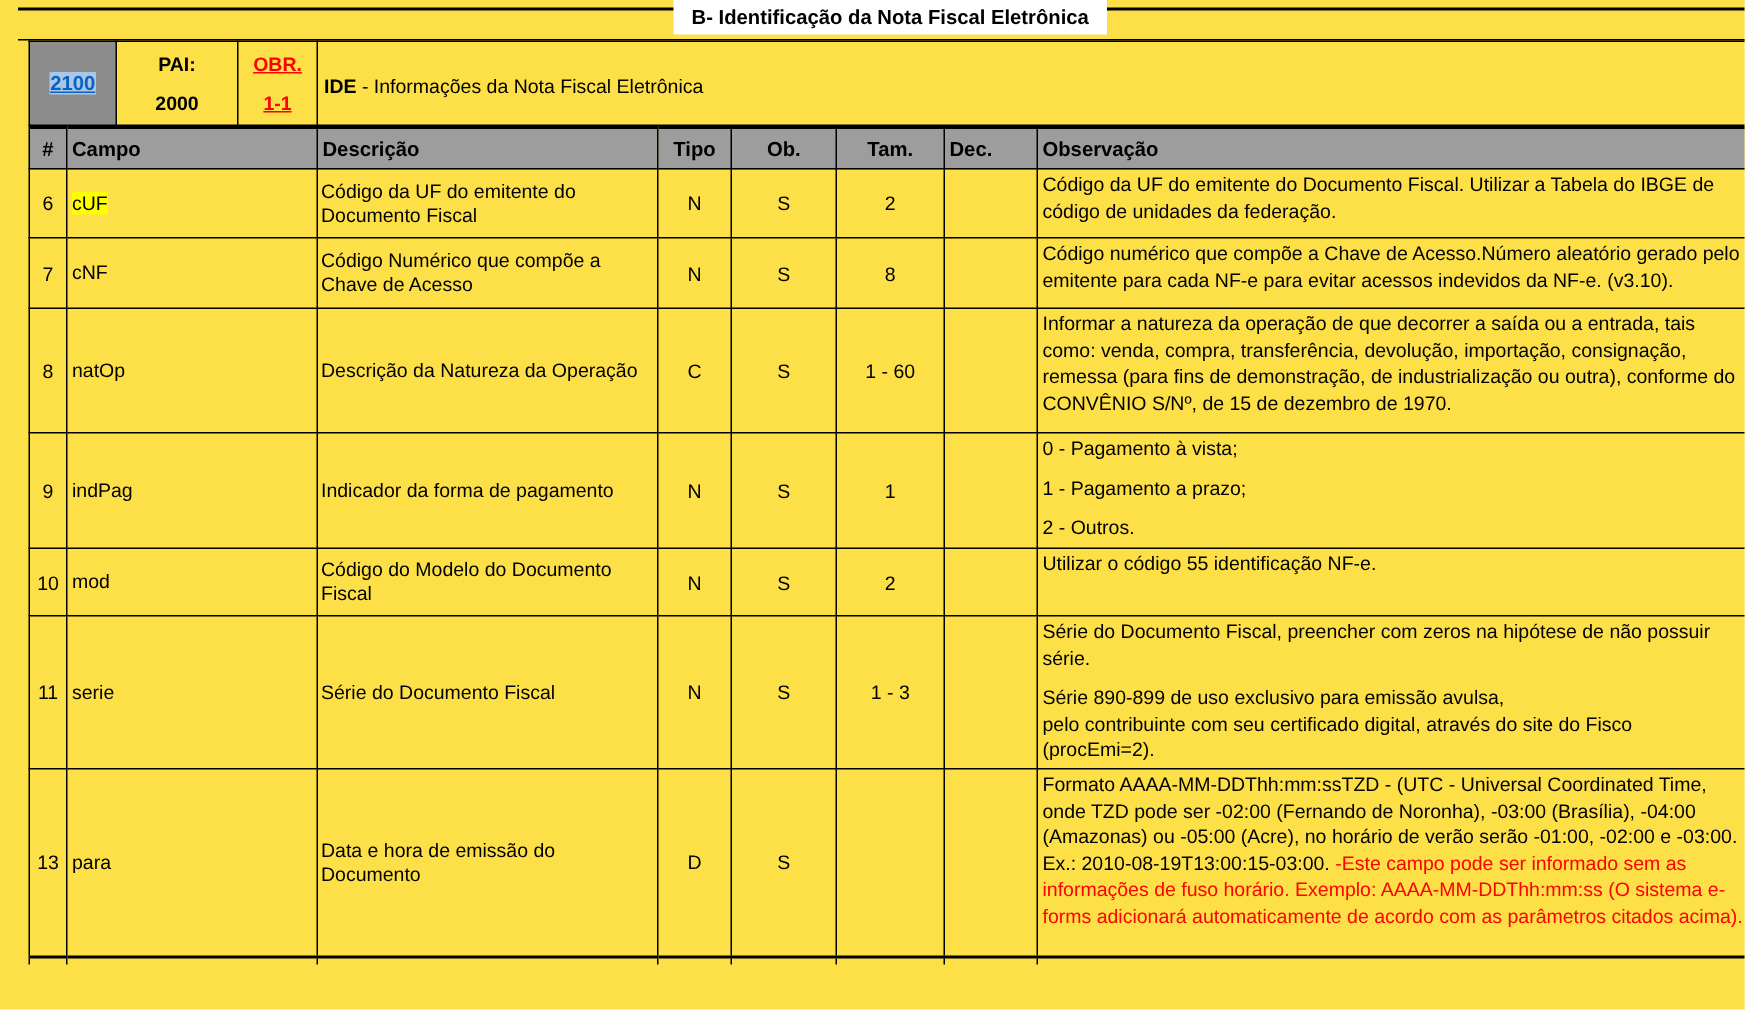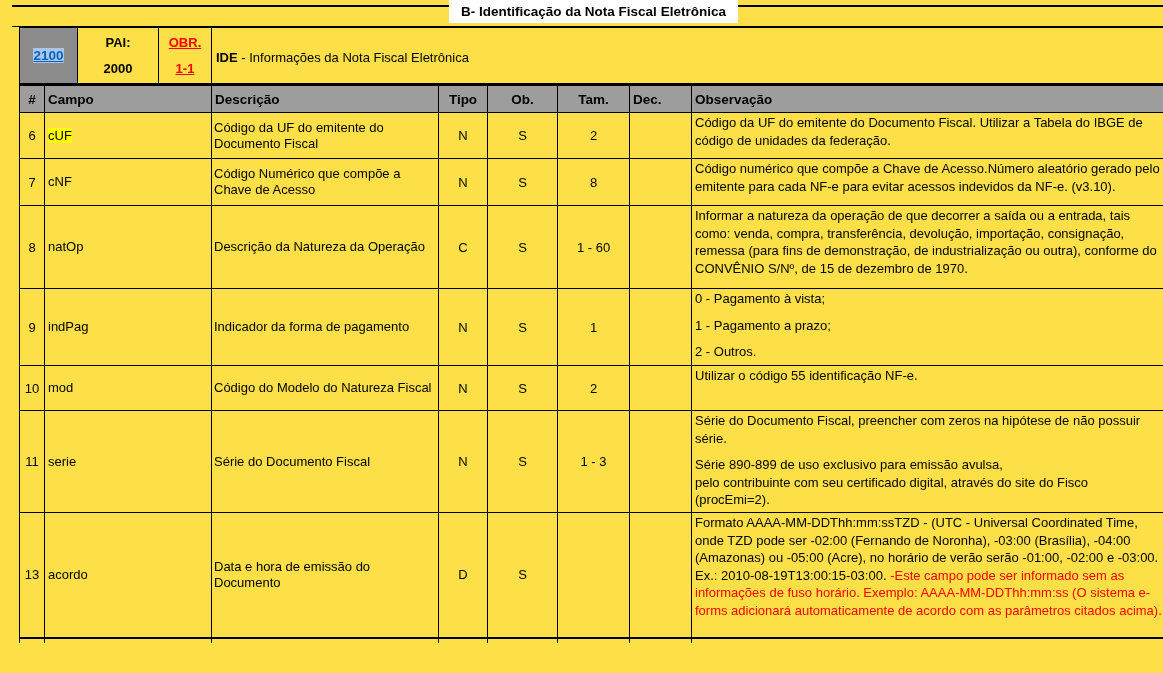--- a/index.html
+++ b/index.html
@@ -148,21 +148,21 @@
           <td class="c-dec"></td>
           <td class="c-obs">
             <p><span>0 - Pagamento à vista;</span></p>
             <p class="mt"><span>1 - Pagamento a prazo;</span></p>
             <p class="mt"><span>2 - Outros.</span></p>
           </td>
         </tr>
         <tr style="height: 45px;">
           <td class="c-num">10</td>
           <td class="c-campo"><span>mod</span></td>
-          <td class="c-desc">Código do Modelo do Natureza Fiscal</td>
+          <td class="c-desc">Código do Modelo do Documento Fiscal</td>
           <td class="c-tipo">N</td>
           <td class="c-ob">S</td>
           <td class="c-tam">2</td>
           <td class="c-dec"></td>
           <td class="c-obs">
             <p><span>Utilizar o código 55 identificação NF-e.</span></p>
           </td>
         </tr>
         <tr style="height: 102px;">
           <td class="c-num">11</td>
@@ -174,21 +174,21 @@
           <td class="c-dec"></td>
           <td class="c-obs">
             <p><span>Série do Documento Fiscal, preencher com zeros na hipótese de não possuir série.</span></p>
             <p class="mt"><span>Série 890-899 de uso exclusivo para emissão avulsa,
 pelo contribuinte com seu certificado digital, através do site do Fisco
 (procEmi=2).</span></p>
           </td>
         </tr>
         <tr style="height: 125px;">
           <td class="c-num">13</td>
-          <td class="c-campo"><span>acordo</span></td>
+          <td class="c-campo"><span>para</span></td>
           <td class="c-desc">Data  e hora de emissão do Documento</td>
           <td class="c-tipo">D</td>
           <td class="c-ob">S</td>
           <td class="c-tam"></td>
           <td class="c-dec"></td>
           <td class="c-obs">
             <p><span>Formato AAAA-MM-DDThh:mm:ssTZD - (UTC - Universal Coordinated Time, onde TZD pode ser -02:00 (Fernando de Noronha), -03:00 (Brasília), -04:00 (Amazonas) ou -05:00 (Acre), no horário de verão serão -01:00, -02:00 e -03:00. Ex.: 2010-08-19T13:00:15-03:00. </span><span class="red">-Este campo pode ser informado sem as informações de fuso horário. Exemplo: AAAA-MM-DDThh:mm:ss (O sistema e-forms adicionará automaticamente de acordo com as parâmetros citados acima).</span></p>
           </td>
         </tr>
       </tbody>

